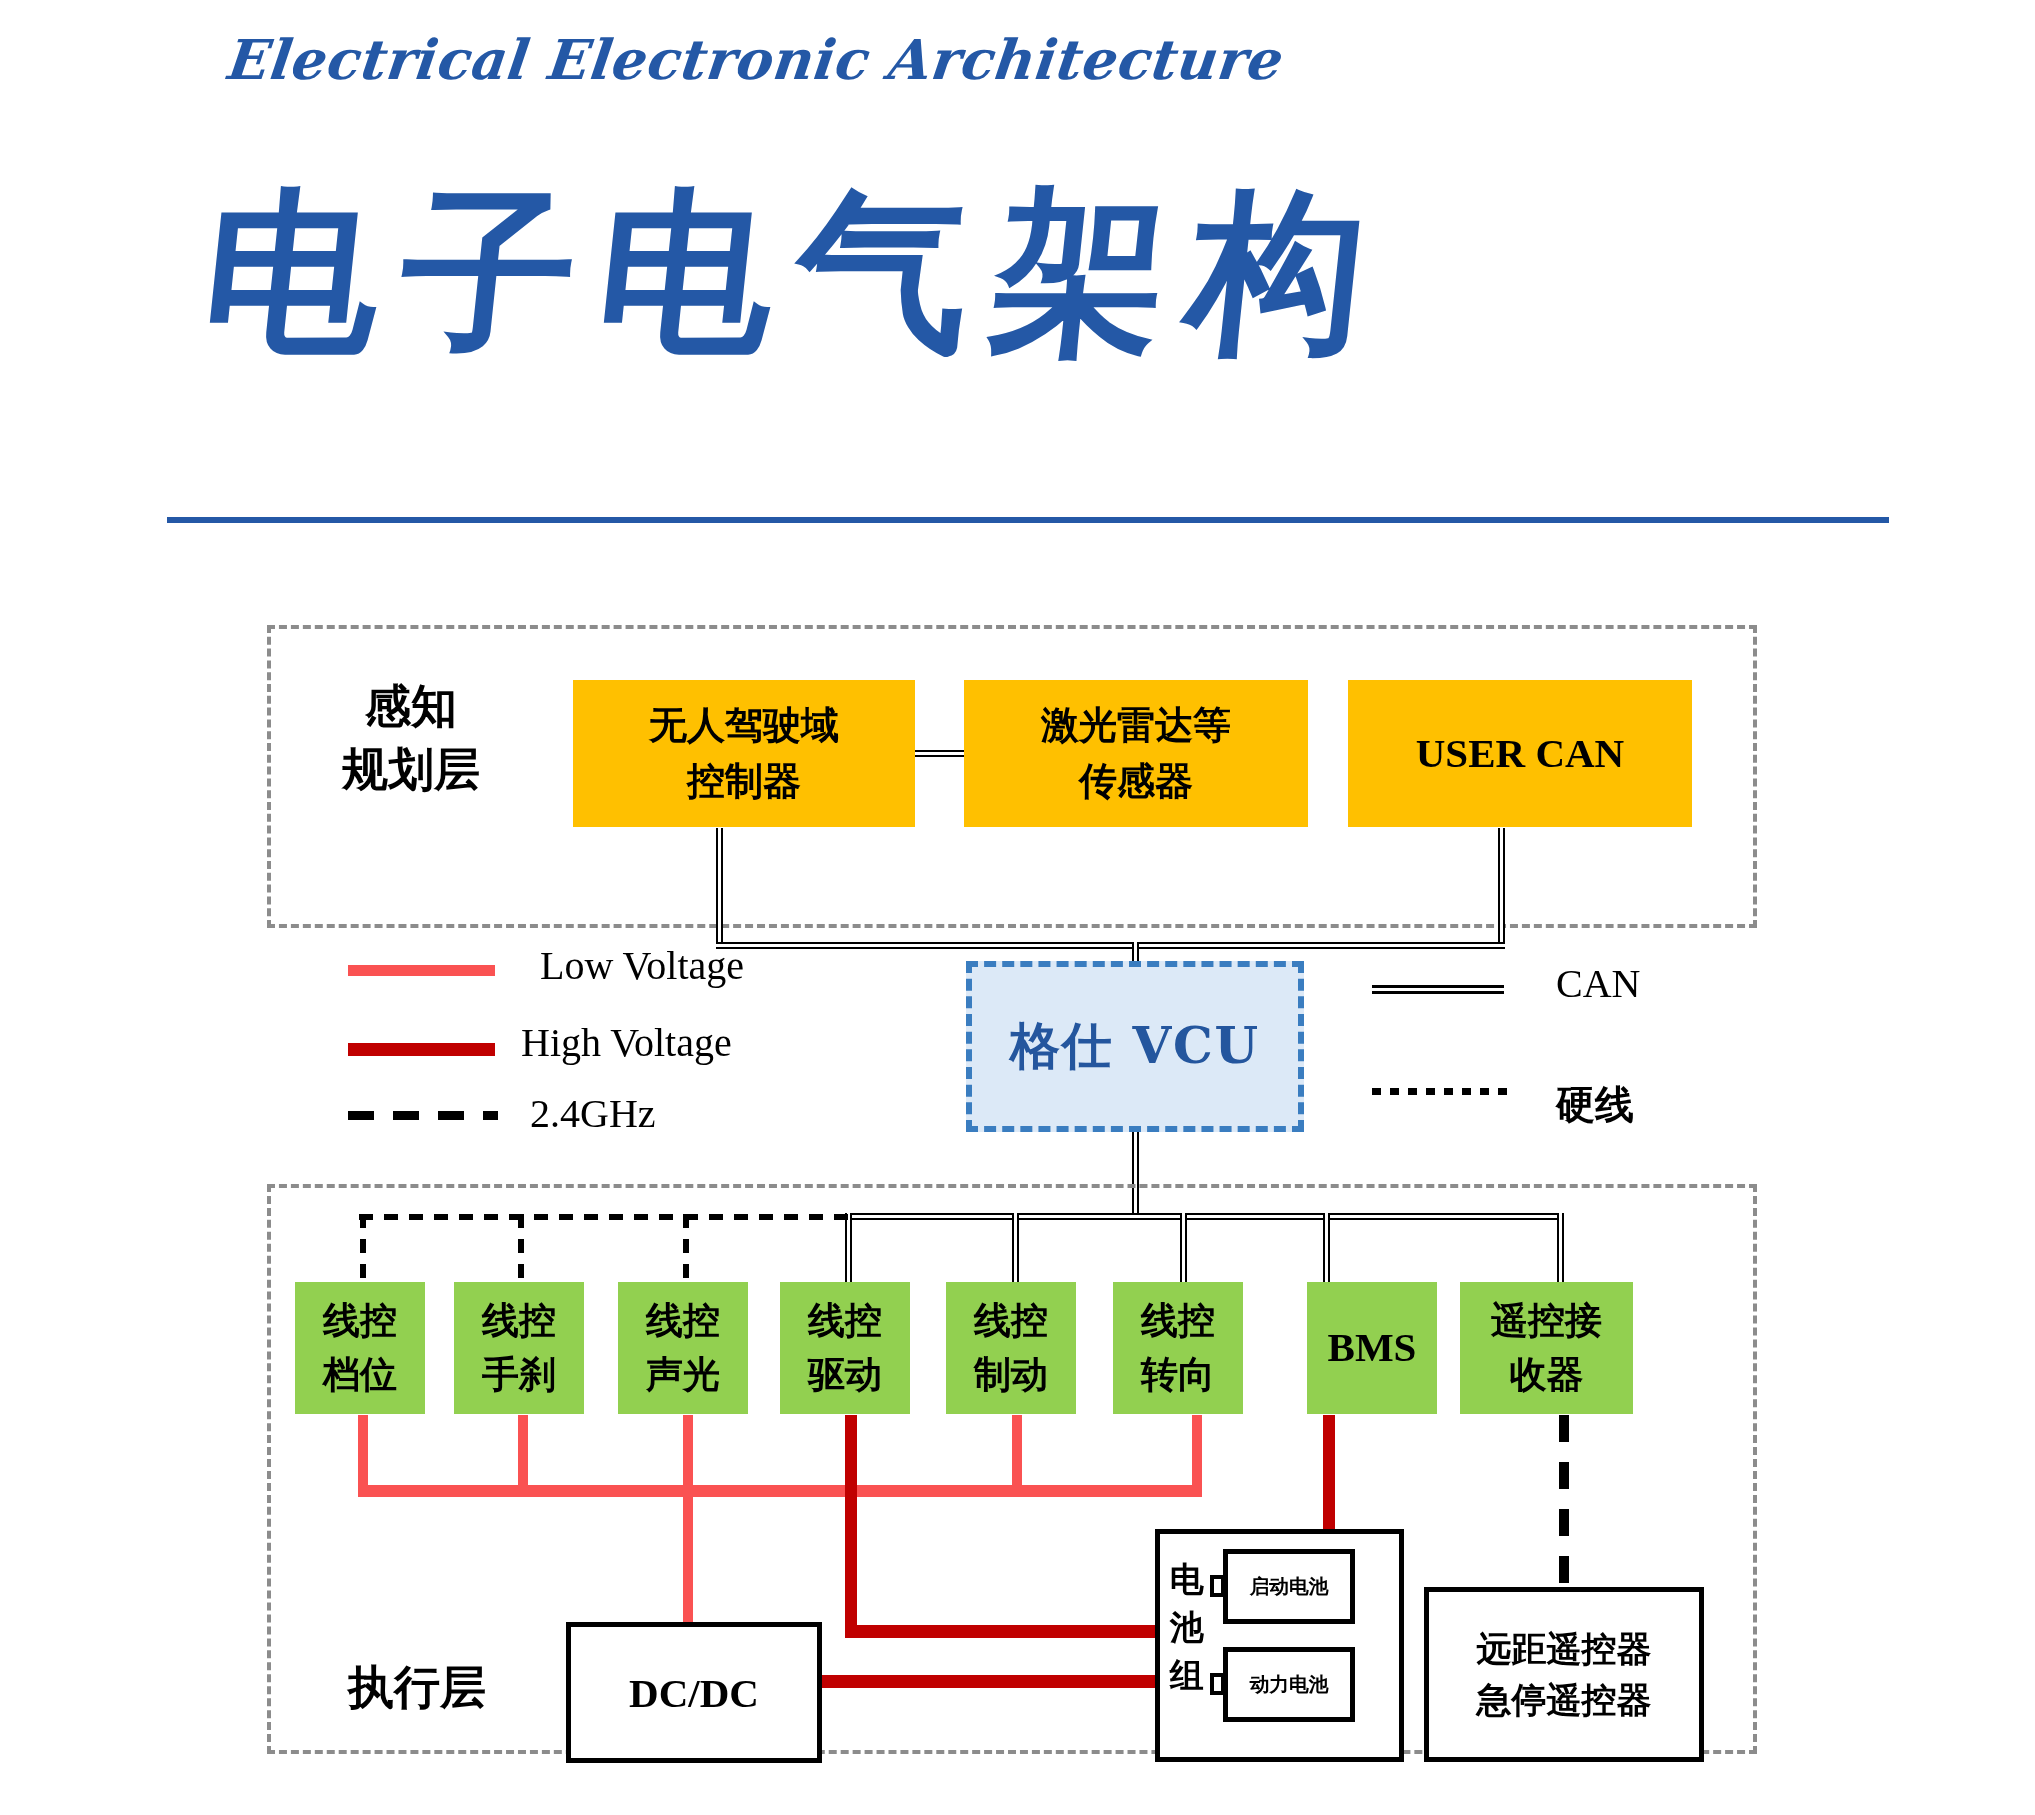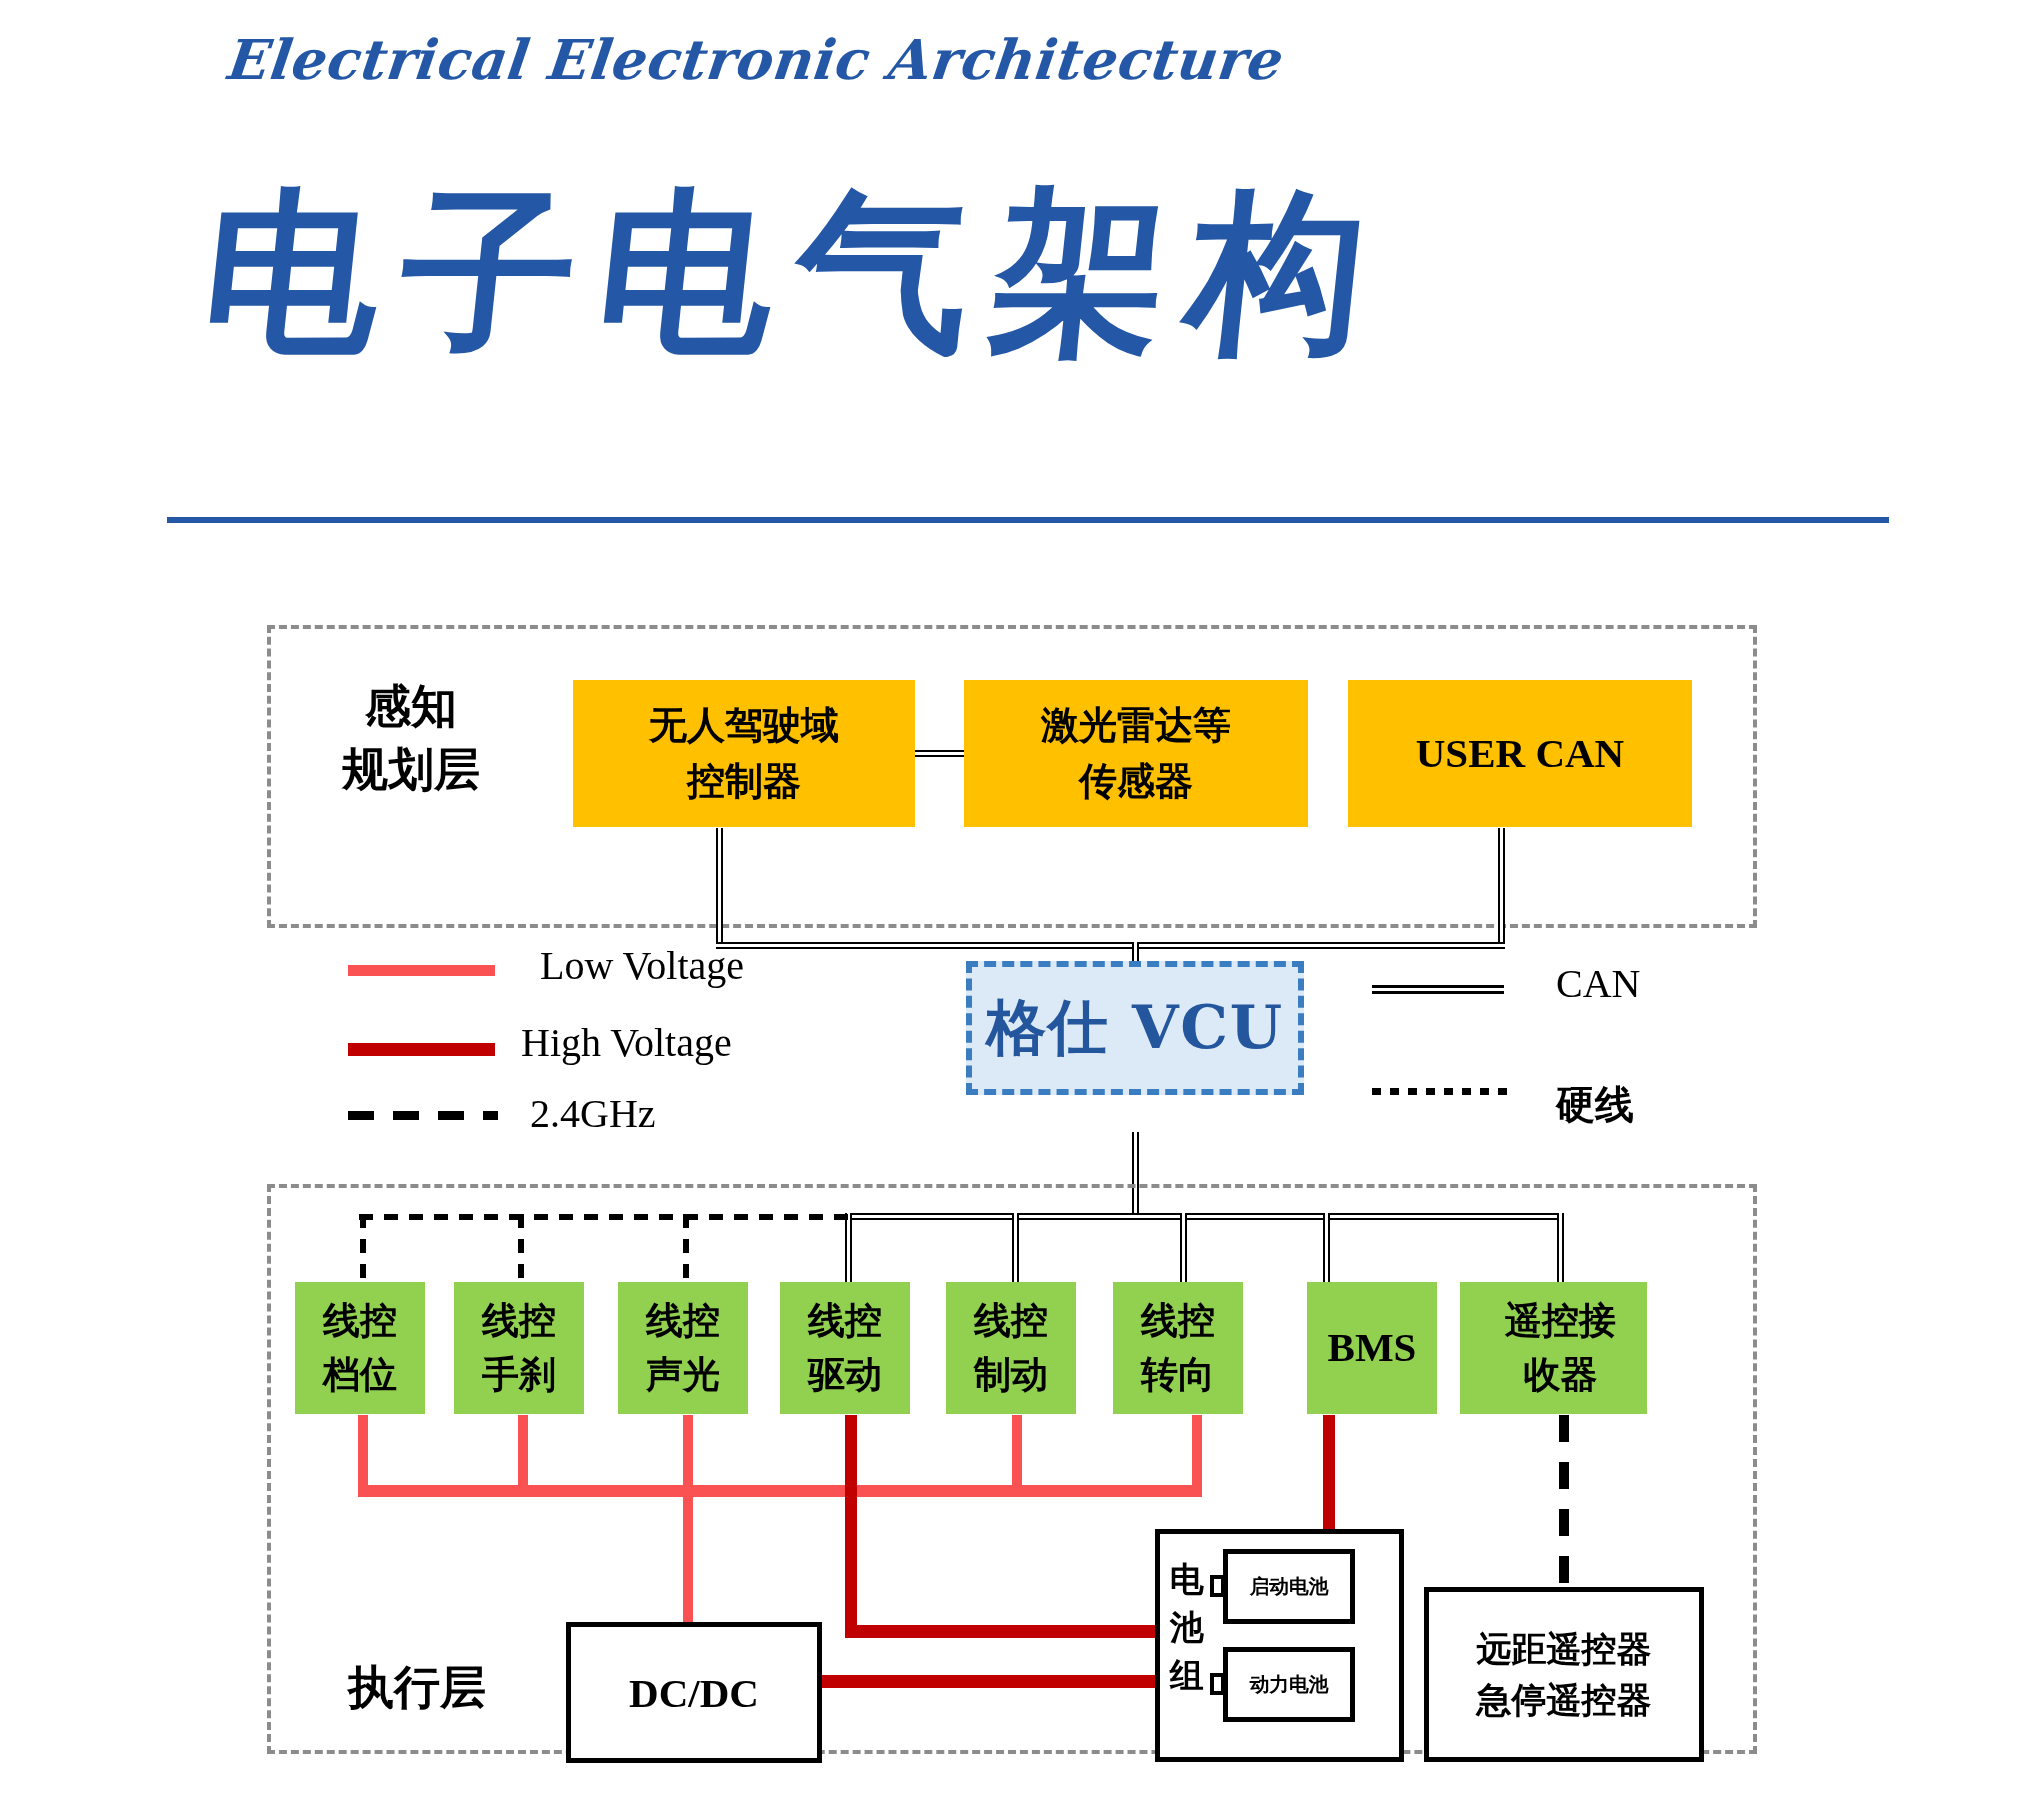--- a/index.html
+++ b/index.html
@@ -45,24 +45,24 @@
   .battery-label{position:absolute;left:7.7px;top:20.5px;width:38px;
                  font-family:"DejaVu Sans",sans-serif;font-weight:bold;font-size:34px;
                  line-height:1.42;color:#000;text-align:center;}
   .sub-batt{position:absolute;border:5.1px solid #000;background:#fff;box-sizing:border-box;
             display:flex;align-items:center;justify-content:center;
             font-family:"DejaVu Sans",sans-serif;font-weight:bold;font-size:19.7px;color:#000;}
   #sub-batt-0{left:63px;top:14.5px;width:132px;height:75px;}
   #sub-batt-1{left:63px;top:113px;width:132px;height:75px;}
   .batt-tick{position:absolute;width:14.5px;height:22px;border:4.7px solid #000;background:#fff;box-sizing:border-box;}
   
-  #box-vcu{left:966px;top:961px;width:338px;height:134px;background:#DCE9F7;
+  #box-vcu{left:966px;top:961px;width:338px;height:171px;background:#DCE9F7;
            border:6.4px dashed #3A7DC0;box-sizing:border-box;display:flex;
            align-items:center;justify-content:center;font-family:"DejaVu Serif",serif;
-           font-weight:bold;font-size:60px;color:#24569E;letter-spacing:1.7px;}
+           font-weight:bold;font-size:50px;color:#24569E;letter-spacing:1.7px;}
   
   .can-v{position:absolute;width:6.8px;background:
         linear-gradient(to right,#000 0 2.1px,#fff 2.1px 4.7px,#000 4.7px 6.8px);}
   .can-h{position:absolute;height:6.8px;background:
         linear-gradient(to bottom,#000 0 2.1px,#fff 2.1px 4.7px,#000 4.7px 6.8px);}
   .hard-v{position:absolute;width:5.6px;
         background-image:linear-gradient(#000 56%,transparent 0);
         background-size:5.6px 25px;}
   .hard-h{position:absolute;height:5.6px;
         background-image:linear-gradient(to right,#000 56%,transparent 0);
@@ -186,21 +186,21 @@
 </div>
 <div class="abs gbox" id="gbox-5" style="left:1113px;top:1282px;width:130px;height:132px;">
   <div>
       <div>线控</div>
   <div>转向</div>
     </div>
 </div>
 <div class="abs gbox serif" id="gbox-6" style="left:1307px;top:1282px;width:130px;height:132px;">
   <div>BMS</div>
 </div>
-<div class="abs gbox" id="gbox-7" style="left:1460px;top:1282px;width:173px;height:132px;padding-left:14px;">
+<div class="abs gbox" id="gbox-7" style="left:1460px;top:1282px;width:173px;height:132px;">
   <div>
       <div>遥控接</div>
   <div>收器</div>
     </div>
 </div>
 
 <div class="abs lv" style="left:358px;top:1485px;width:844px;height:12px;"></div>
 <div class="abs lv" style="left:358px;top:1415px;width:10.3px;height:73px;"></div>
 <div class="abs lv" style="left:518px;top:1415px;width:10.3px;height:73px;"></div>
 <div class="abs lv" style="left:683px;top:1415px;width:10.3px;height:73px;"></div>

